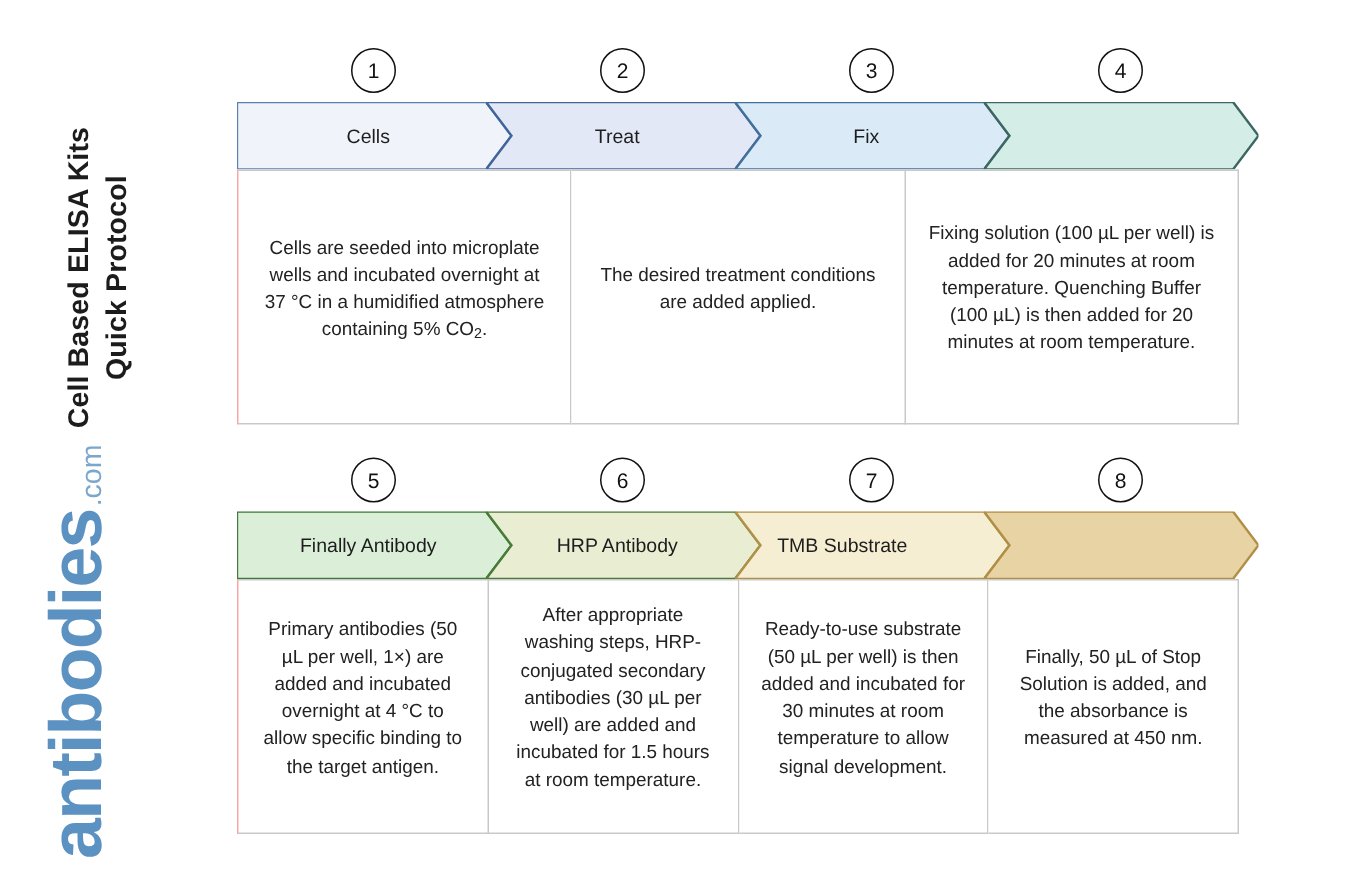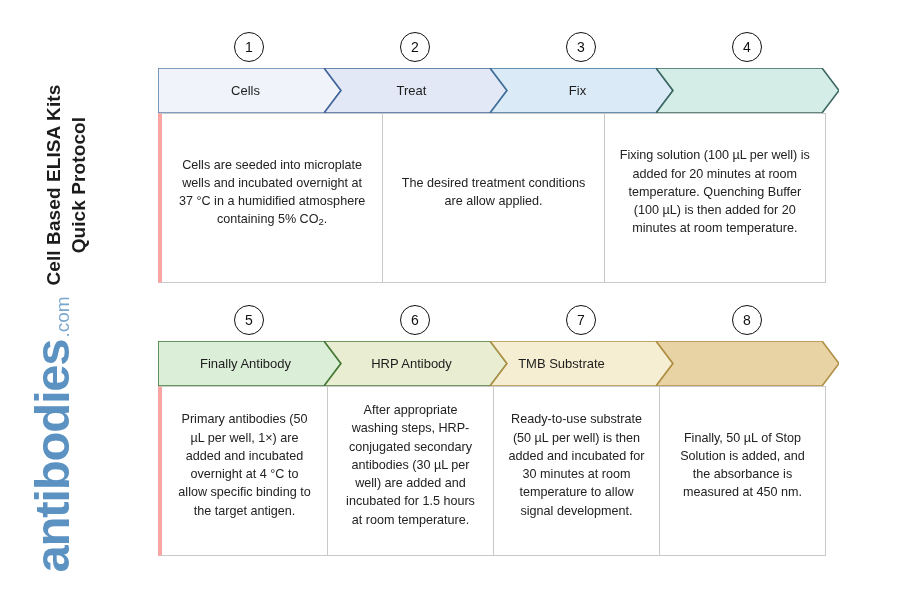--- a/index.html
+++ b/index.html
@@ -127,21 +127,21 @@
     flex: 1 1 0;
     box-sizing: border-box;
     border: 1px solid #c9c9c9;
     border-left: none;
     background: #ffffff;
     display: flex;
     align-items: center;
     justify-content: center;
     padding: 10px 13px 22px 13px;
   }
-  .card:first-child { border-left: 4px solid #fca5a5; }
+  .card:first-child { border-left: 1px solid #fca5a5; }
   .card-text {
     font-size: 12.6px;
     line-height: 1.45;
     color: #222222;
     text-align: center;
   }
   .card-text sub {
     font-size: 9.5px;
     vertical-align: baseline;
     position: relative;
@@ -189,21 +189,21 @@
       </div>
       <svg width="183" height="45" viewBox="0 0 183 45" style="position: absolute; left: 498px; top: 0px;">
         <polygon points="0,0 166,0 183,22.5 166,45 0,45 17,22.5" fill="#d4eee7" stroke="#3c6660" stroke-width="1.6" stroke-linejoin="miter"></polygon>
       </svg>
     </div>
     <div class="card-strip">
       <div class="card">
         <div class="card-text">Cells are seeded into microplate wells and incubated overnight at 37 °C in a humidified atmosphere containing 5% CO<sub>2</sub>.</div>
       </div>
       <div class="card">
-        <div class="card-text">The desired treatment conditions are allow applied.</div>
+        <div class="card-text">The desired treatment conditions are added applied.</div>
       </div>
       <div class="card">
         <div class="card-text">Fixing solution (100 µL per well) is added for 20 minutes at room temperature. Quenching Buffer (100 µL) is then added for 20 minutes at room temperature.</div>
       </div>
     </div>
   </div>
 <div class="flow-row" id="row-2">
     <div class="badge-strip">
       <div class="step-badge" style="left: 76px;">5</div>
       <div class="step-badge" style="left: 242px;">6</div>

